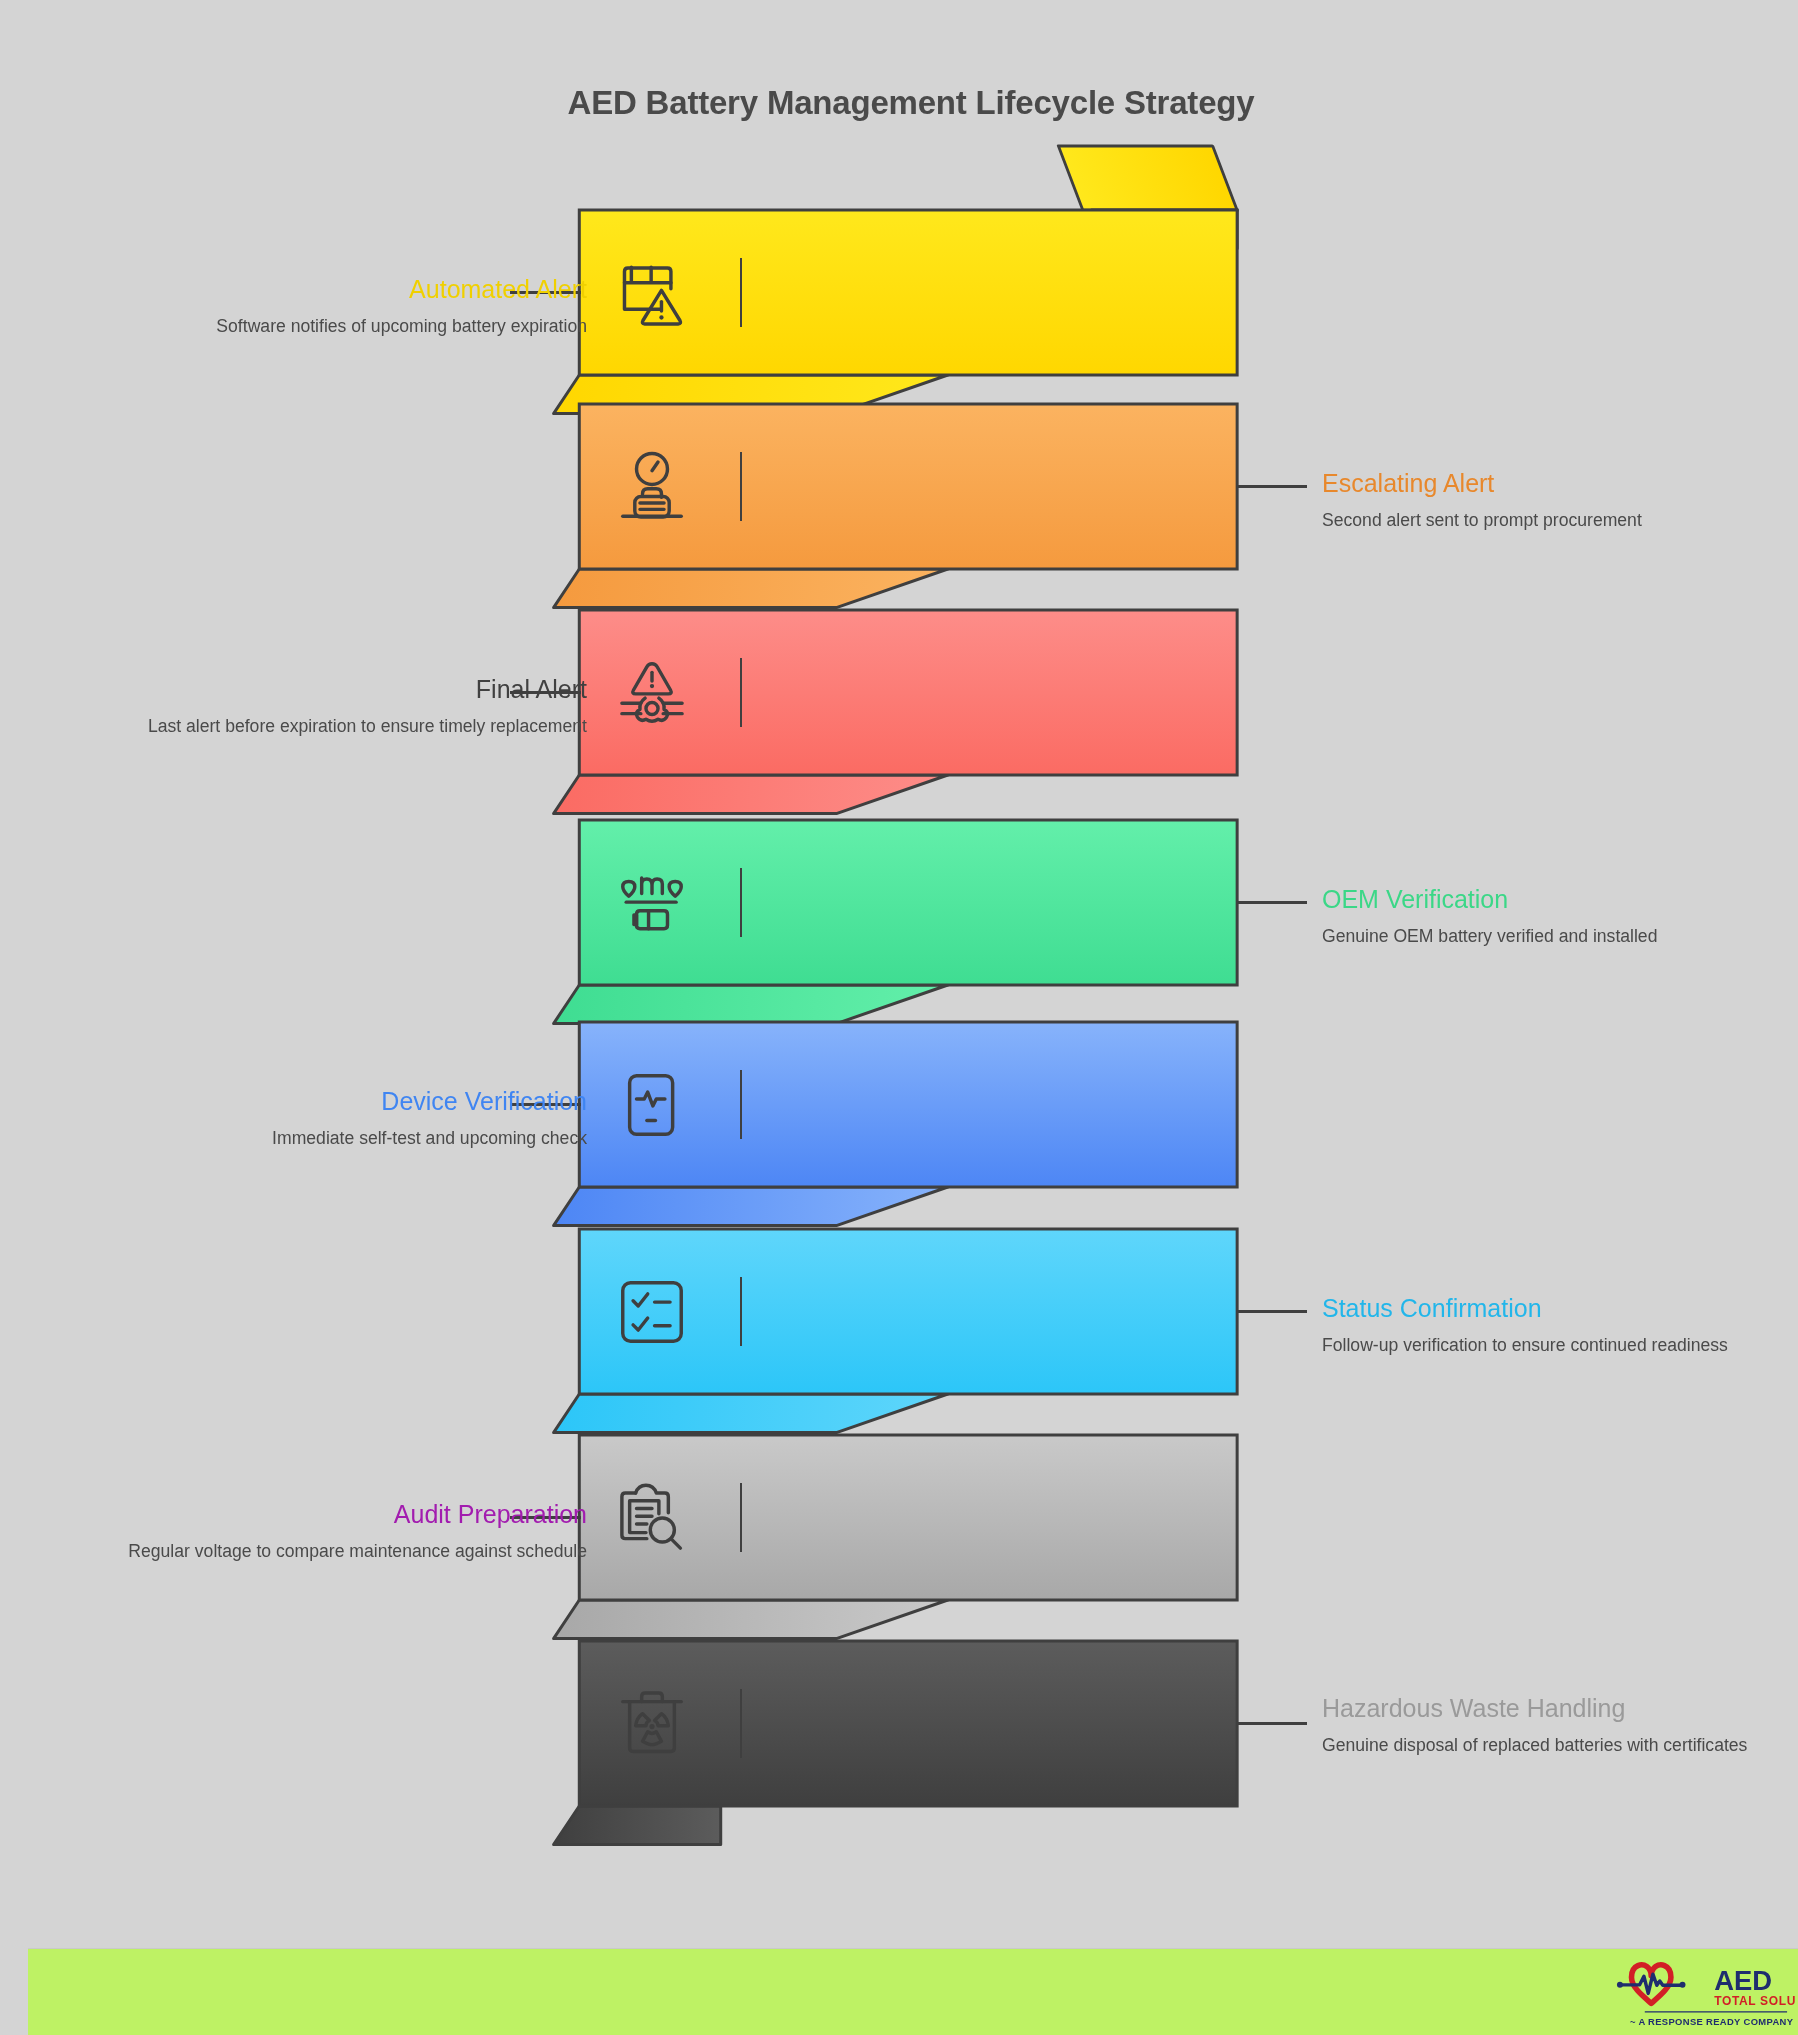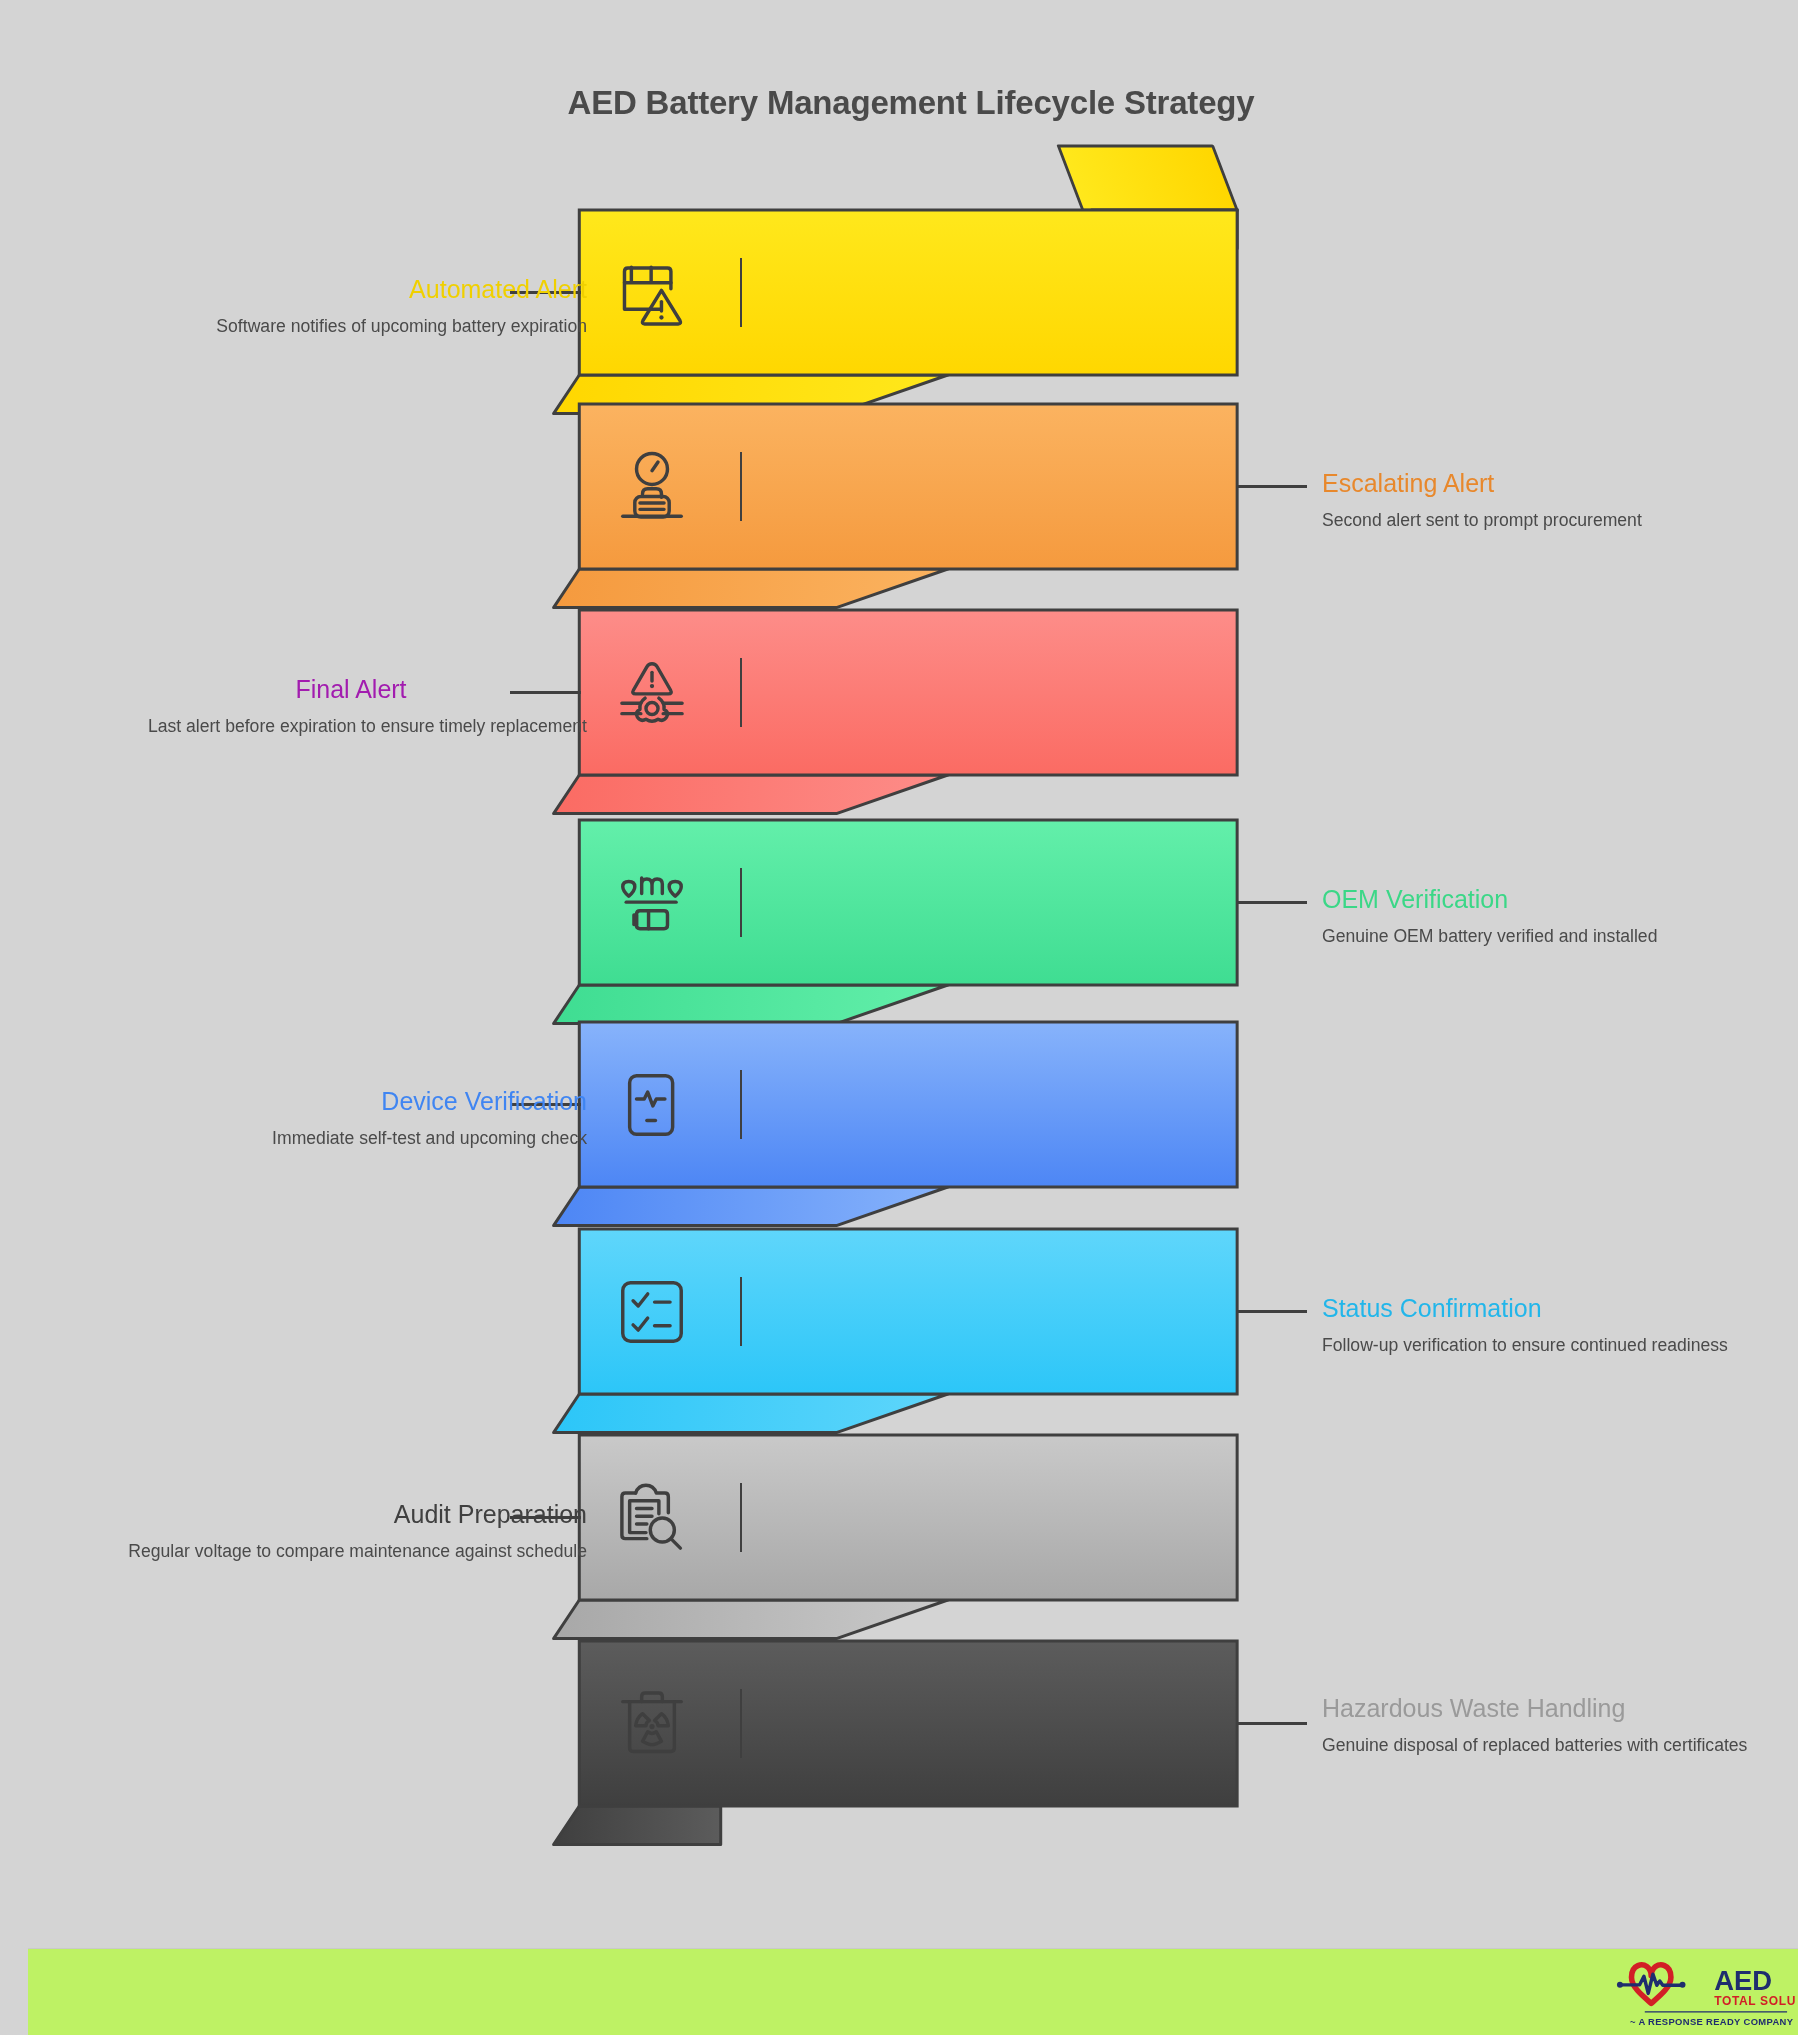--- a/index.html
+++ b/index.html
@@ -197,21 +197,21 @@
       <circle cx="100" cy="84" r="5" fill="#3f3f3f" stroke="none"></circle>
       <path d="M30 124 L74 124 M30 148 L74 148 M126 124 L170 124 M126 148 L170 148"></path>
       <path d="M84 112 Q70 122 72 138 Q60 144 66 156 Q74 168 86 161 Q100 170 114 161 Q126 168 134 156 Q140 144 128 138 Q130 122 116 112"></path>
       <circle cx="100" cy="136" r="14"></circle>
     </g>
           </svg>
         </div>
         <div style="position: absolute; left: 728px; top: 48px; width: 2.1px; height: 69px; background: rgb(63, 63, 63);"></div>
         <div class="connector" style="left: 498px; width: 71px; top: 81px;"></div>
         <div class="label-left" style="top: 66px;">
-          <div class="lbl-title" style="color: #a21caf; text-align: center;">Final Alert</div>
+          <div class="lbl-title" style="color: #404040;">Final Alert</div>
           <div class="lbl-desc">Last alert before expiration to ensure timely replacement</div>
         </div>
       </div>
       <div class="step" style="top: 622px;">
         <svg class="ribbon-svg" viewBox="0 0 4188 560">
           <defs>
             <linearGradient id="grad3" x1="0" y1="0" x2="0" y2="1">
               <stop offset="0%" stop-color="#63efaa"></stop>
               <stop offset="100%" stop-color="#3fdd92"></stop>
             </linearGradient>
@@ -330,21 +330,21 @@
       <path d="M116 90 L116 60 L48 60 L48 134 L86 134"></path>
       <path d="M64 78 L100 78 M64 96 L100 96 M64 114 L88 114"></path>
       <circle cx="124" cy="128" r="28"></circle>
       <path d="M144 148 L166 170"></path>
     </g>
           </svg>
         </div>
         <div style="position: absolute; left: 728px; top: 48px; width: 2.1px; height: 69px; background: rgb(63, 63, 63);"></div>
         <div class="connector" style="left: 498px; width: 71px; top: 81px;"></div>
         <div class="label-left" style="top: 66px;">
-          <div class="lbl-title" style="color: #404040;">Audit Preparation</div>
+          <div class="lbl-title" style="color: #a21caf;">Audit Preparation</div>
           <div class="lbl-desc">Regular voltage to compare maintenance against schedule</div>
         </div>
       </div>
       <div class="step" style="top: 1443px;">
         <svg class="ribbon-svg" viewBox="0 0 4188 560">
           <defs>
             <linearGradient id="grad7" x1="0" y1="0" x2="0" y2="1">
               <stop offset="0%" stop-color="#5c5c5c"></stop>
               <stop offset="100%" stop-color="#3f3f3f"></stop>
             </linearGradient>

